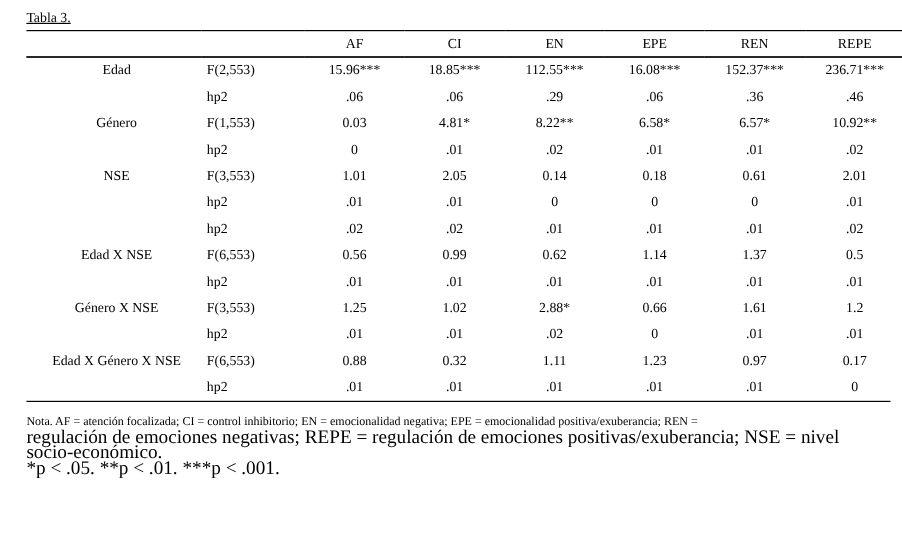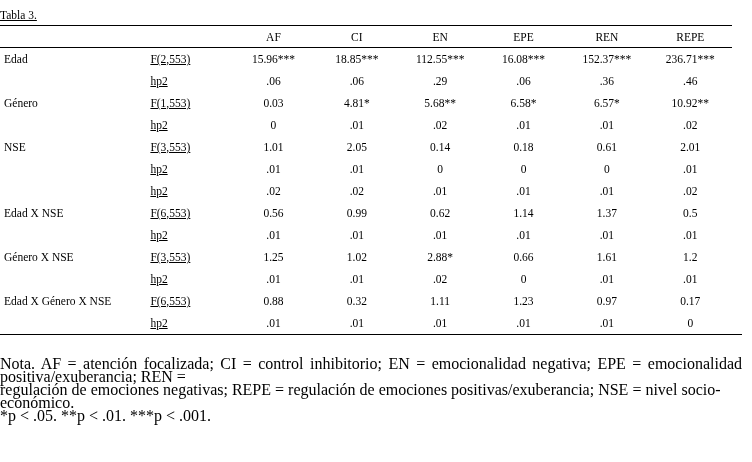--- a/index.html
+++ b/index.html
@@ -12,21 +12,21 @@
     height: 462px;
     font-family: "Liberation Serif", serif;
     color: #000000;
     font-size: 11.5px;
   }
   .page {
     position: relative;
     width: 752px;
     height: 356px;
     box-sizing: border-box;
-    padding: 8px 10px 0 0;
+    padding: 8px 10px 0 22px;
   }
   .table-label {
     font-size: 11.5px;
     text-decoration: underline;
     margin: 0 0 3px 0;
     line-height: 14px;
   }
   .table-caption {
     font-size: 11.5px;
     line-height: 14px;
@@ -52,42 +52,41 @@
   thead tr.head-row th.col-effect,
   thead tr.head-row th.col-stat {
     text-align: left;
   }
   tbody td {
     height: 22px;
     text-align: center;
     font-size: 11.5px;
   }
   tbody td.effect {
-    text-align: left;
+    text-align: center;
     padding-left: 4px;
     width: 140px;
   }
   tbody td.stat {
     text-align: left;
     padding-left: 4px;
     width: 80px;
-    text-decoration: underline;
   }
   tbody td.val {
     width: 82px;
   }
   .bottom-rule {
     border-top: 1px solid #000;
     height: 0;
     line-height: 0;
   }
   .note {
-    font-size: 16px;
+    font-size: 10px;
     line-height: 13px;
-    margin-top: 22px;
+    margin-top: 10px;
     text-align: justify;
   }
   .notes-line2 {
     font-size: 16px;
     line-height: 13px;
   }
 </style>
 </head>
 <body>
 
@@ -129,21 +128,21 @@
         <td class="val">.06</td>
         <td class="val">.36</td>
         <td class="val">.46</td>
       </tr>
 
       <tr>
         <td class="effect">Género</td>
         <td class="stat">F(1,553)</td>
         <td class="val">0.03</td>
         <td class="val">4.81*</td>
-        <td class="val">5.68**</td>
+        <td class="val">8.22**</td>
         <td class="val">6.58*</td>
         <td class="val">6.57*</td>
         <td class="val">10.92**</td>
       </tr>
       <tr>
         <td class="effect"></td>
         <td class="stat">hp2</td>
         <td class="val">0</td>
         <td class="val">.01</td>
         <td class="val">.02</td>

